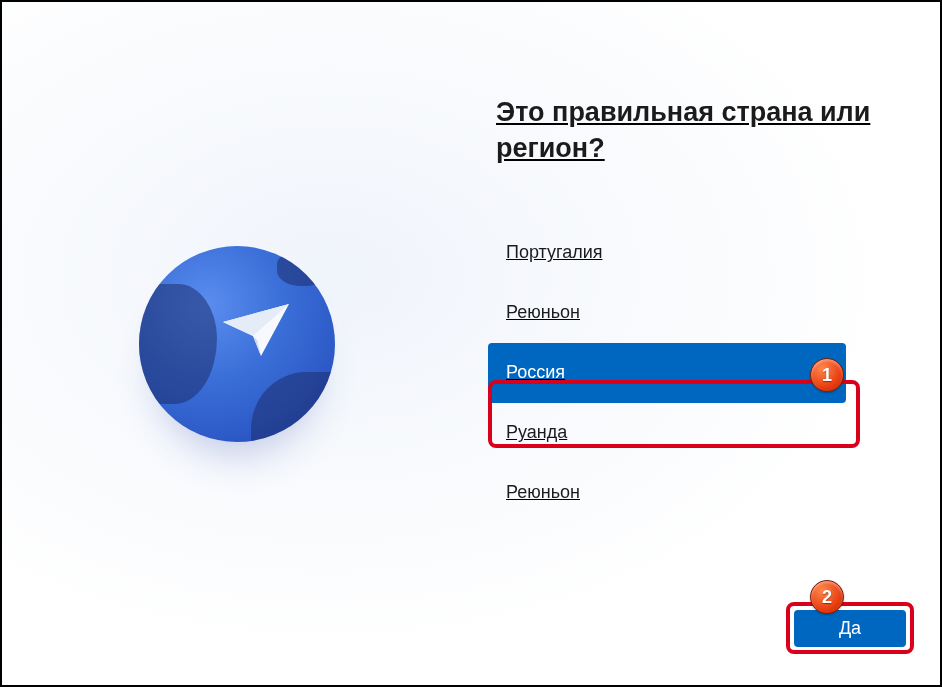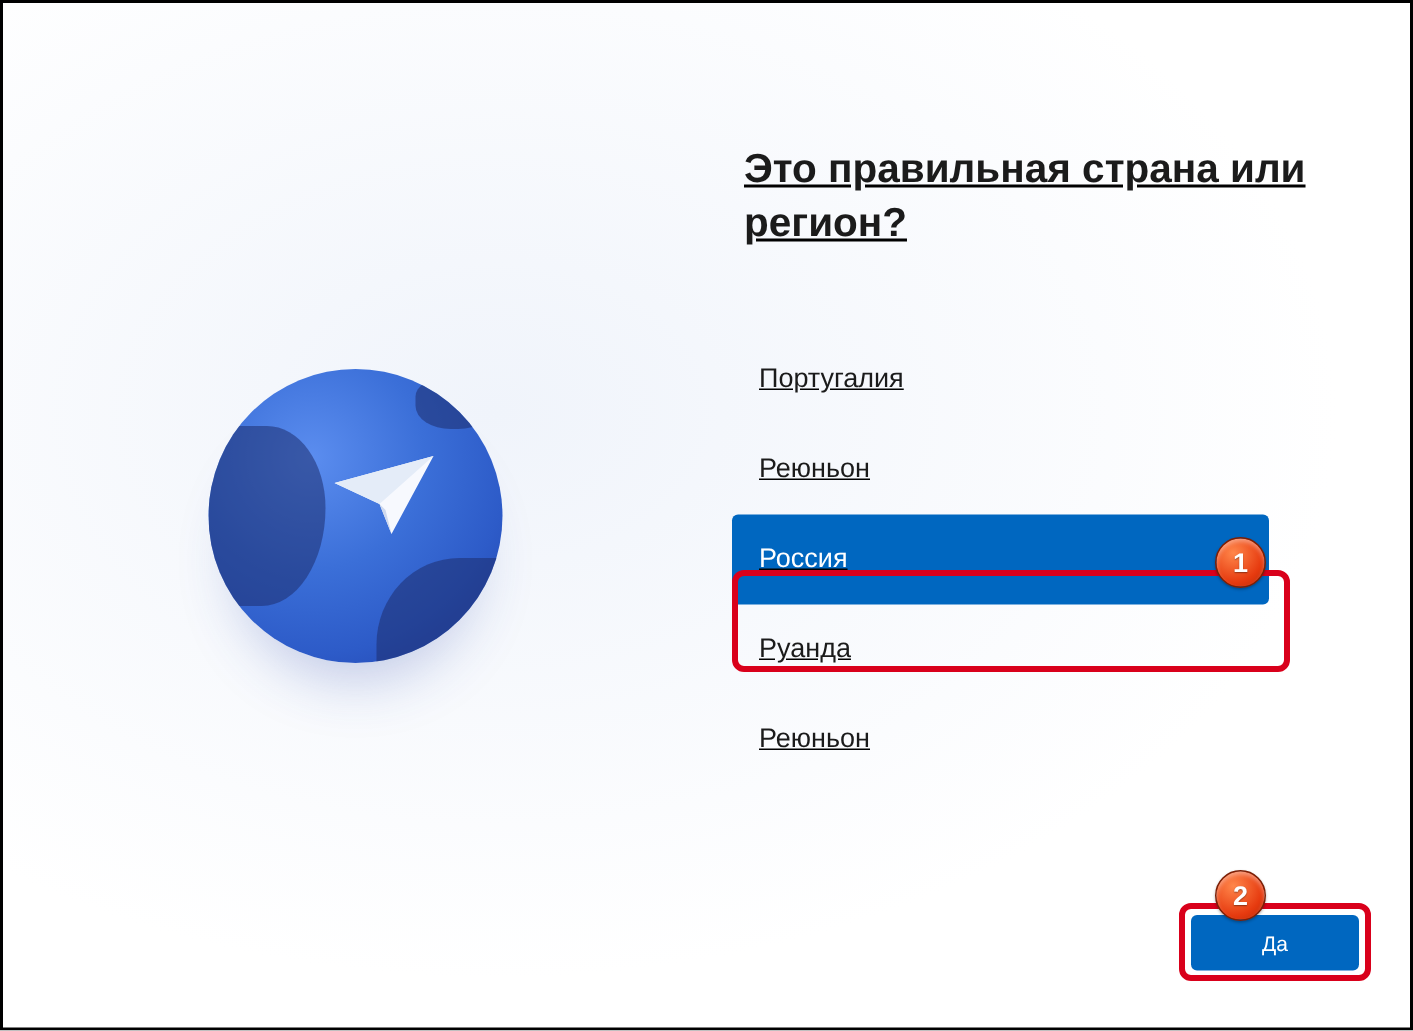--- a/index.html
+++ b/index.html
@@ -141,21 +141,21 @@
     .yes-button {
       position: absolute;
       left: 792px;
       top: 608px;
       width: 112px;
       height: 37px;
       background: #0067c0;
       color: #fff;
       border: none;
       border-radius: 4px;
-      font-size: 14px;
+      font-size: 18px;
       font-family: inherit;
       cursor: pointer;
     }
   </style>
 </head>
 <body>
 
 <div class="frame">
 
   <div class="left-panel">

